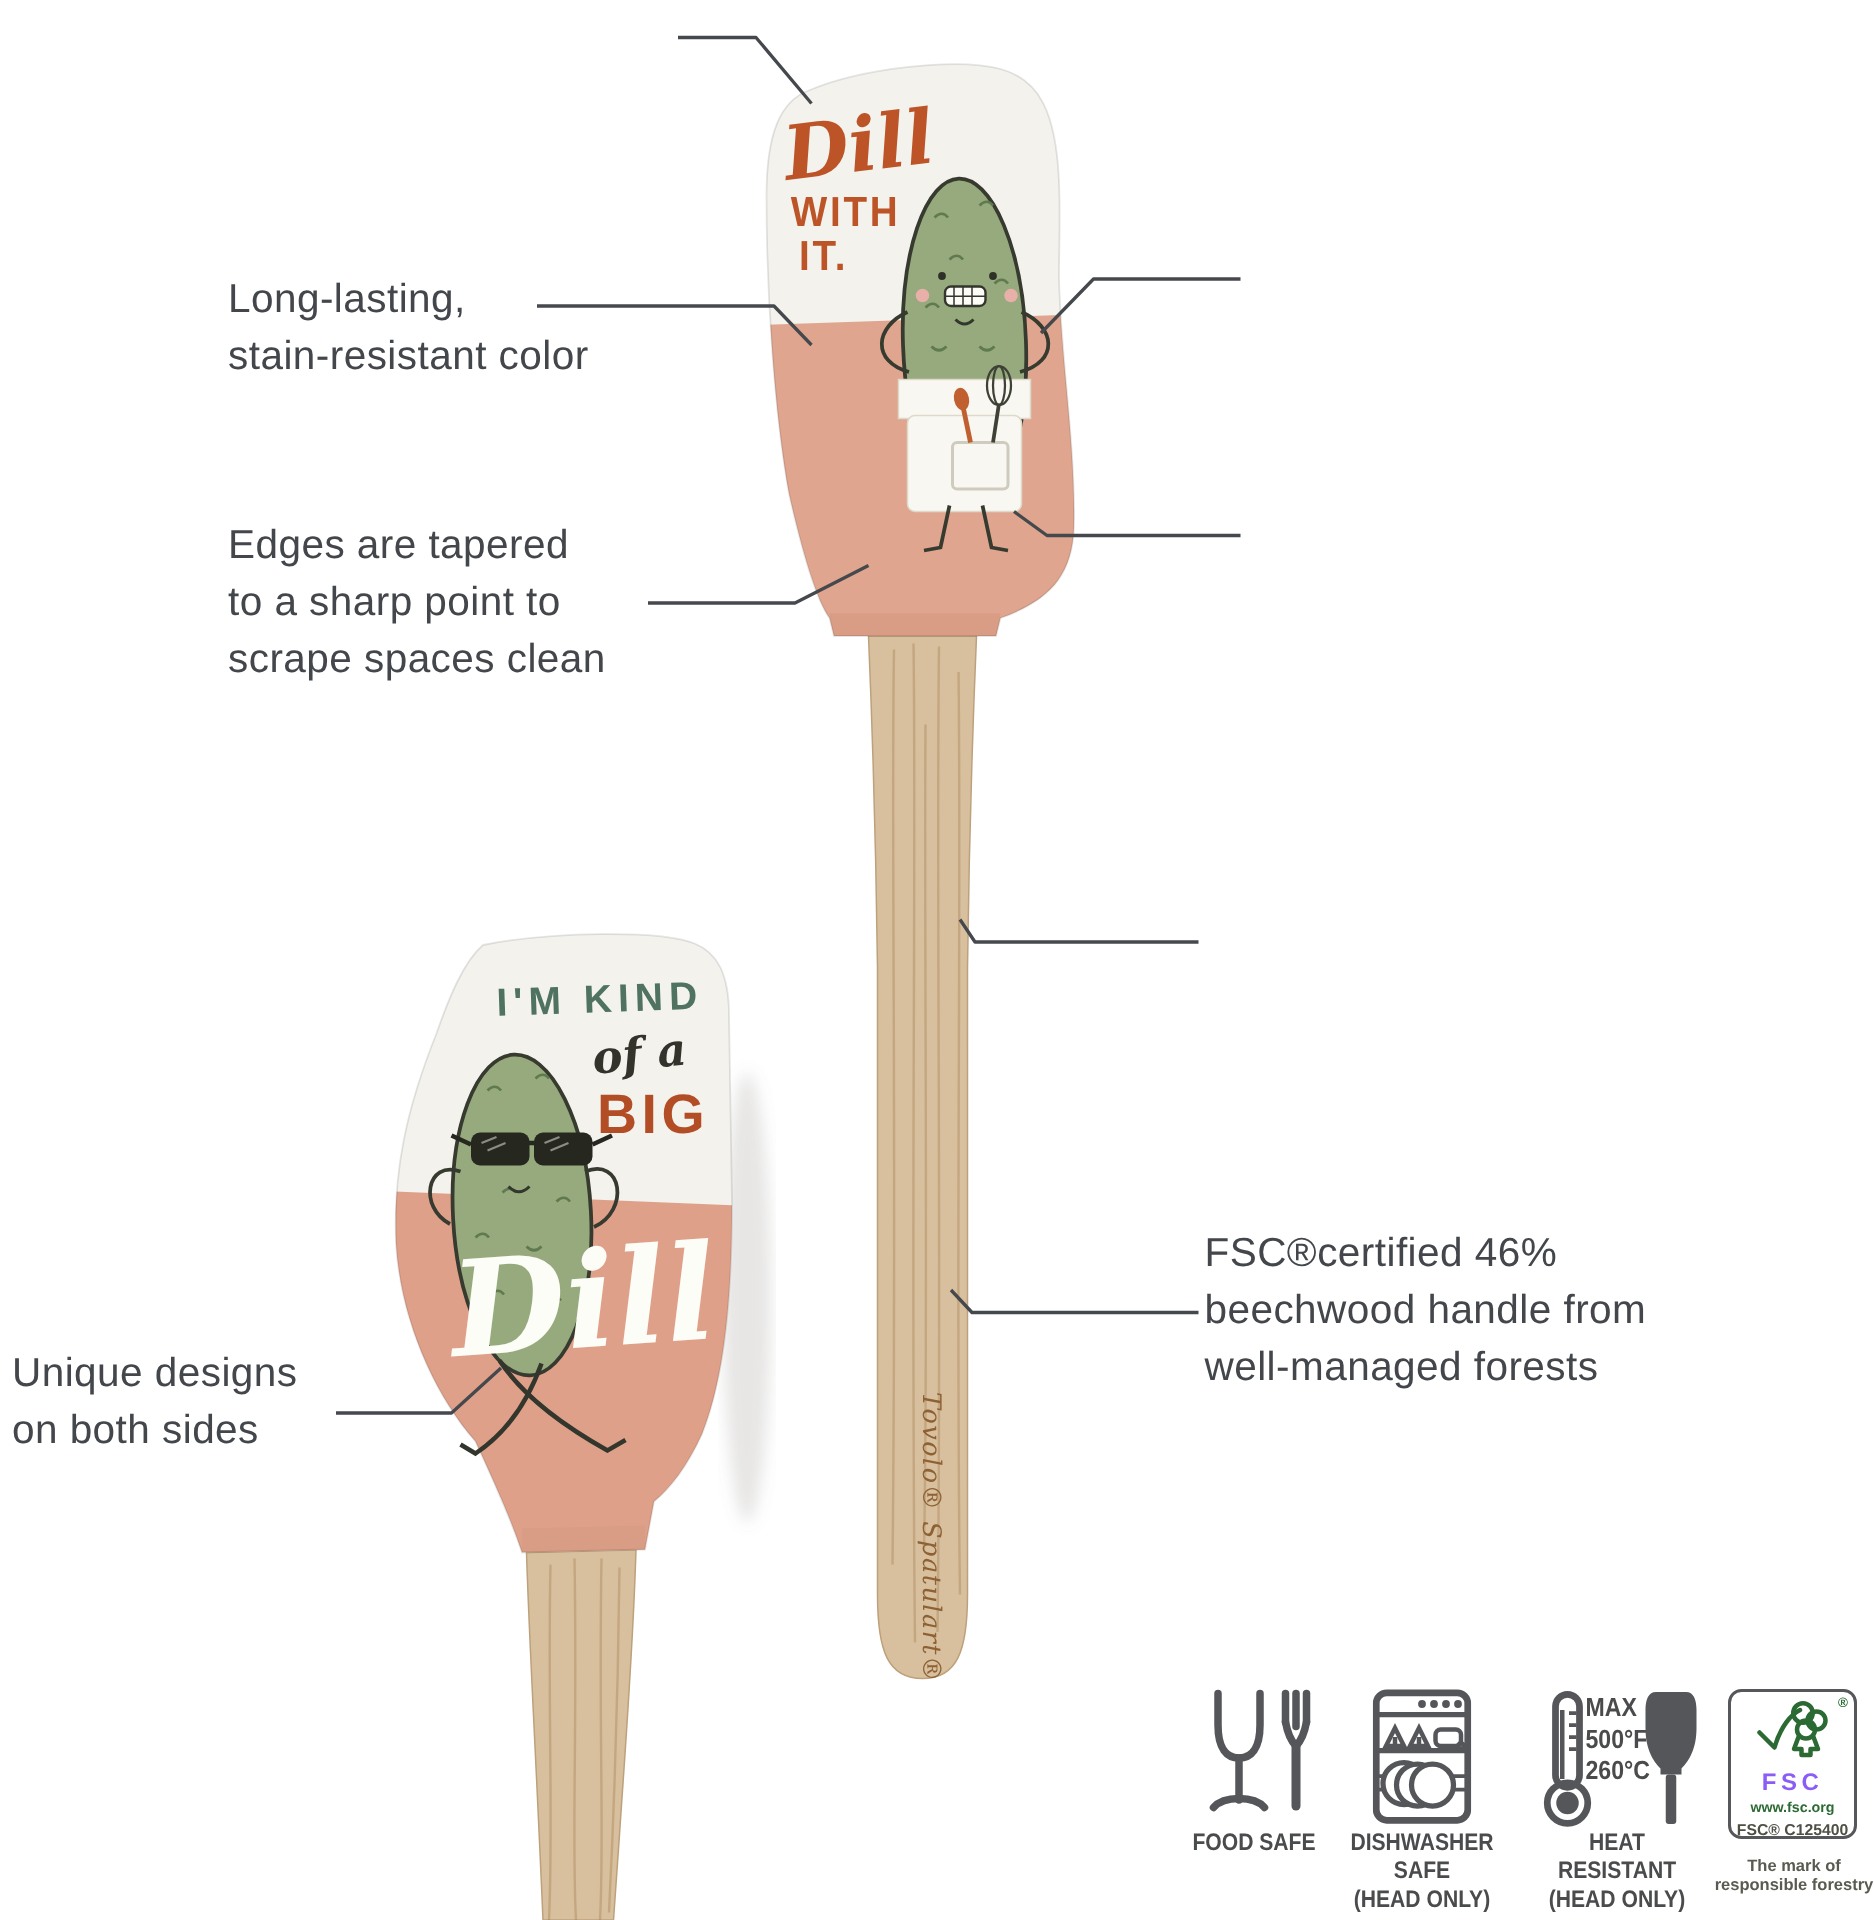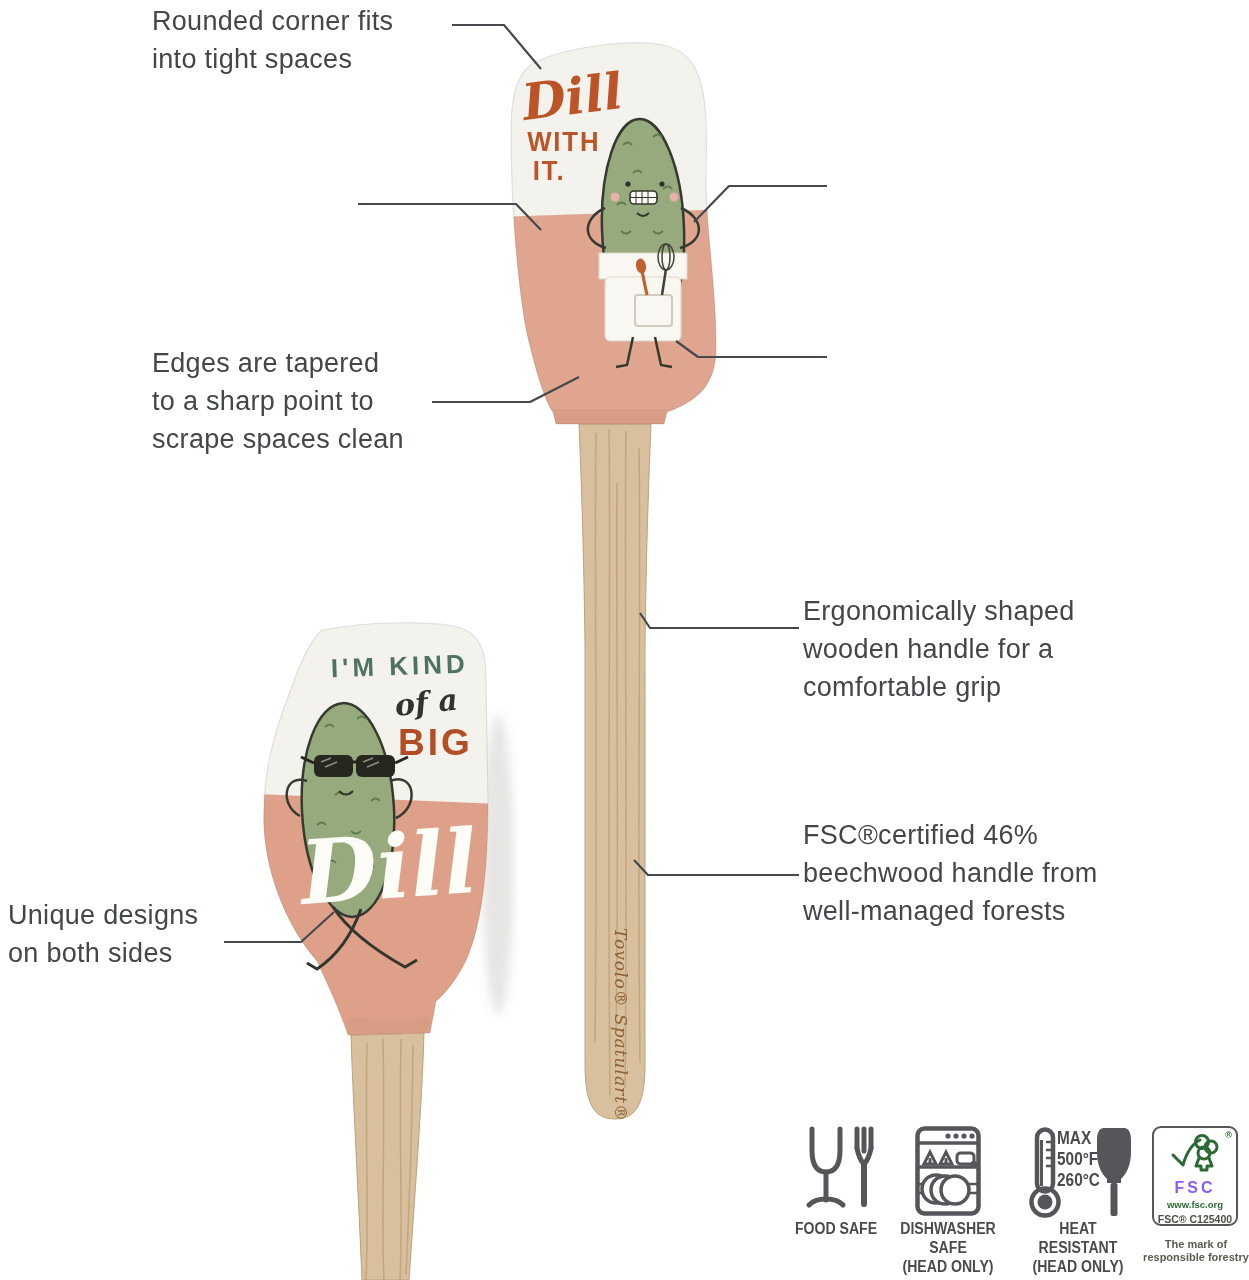--- a/index.html
+++ b/index.html
@@ -195,28 +195,25 @@
       <polyline points="358,204 516,204 541,230"></polyline>
       <polyline points="432,402 530,402 579,377"></polyline>
       <polyline points="827,186 729,186 694,222"></polyline>
       <polyline points="827,357 698,357 676,341"></polyline>
       <polyline points="799,628 650,628 640,613"></polyline>
       <polyline points="799,875 648,875 634,860"></polyline>
       <polyline points="224,942 301,942 334,912"></polyline>
     </g>
   </svg>
 
-  <div class="callout" style="left:152px;top:2px">Rounded corner fits
-into tight spaces</div>
+  <div class="callout" style="left:152px;top:180px">Long-lasting,
+stain-resistant color</div>
   <div class="callout" style="left:152px;top:344px">Edges are tapered
 to a sharp point to
 scrape spaces clean</div>
-  <div class="callout" style="left:803px;top:592px">Ergonomically shaped
-wooden handle for a
-comfortable grip</div>
   <div class="callout" style="left:803px;top:816px">FSC®certified 46%
 beechwood handle from
 well-managed forests</div>
   <div class="callout" style="left:8px;top:896px">Unique designs
 on both sides</div>
 
 
   <svg class="overlay" style="left:796px;top:1124px" width="82" height="92" viewBox="0 0 82 92">
     <g stroke="#55565a" stroke-width="5" fill="none" stroke-linecap="round">
       <path d="M16,5 L16,26 C16,42 22,48 30,48 C38,48 44,42 44,26 L44,5"></path>

